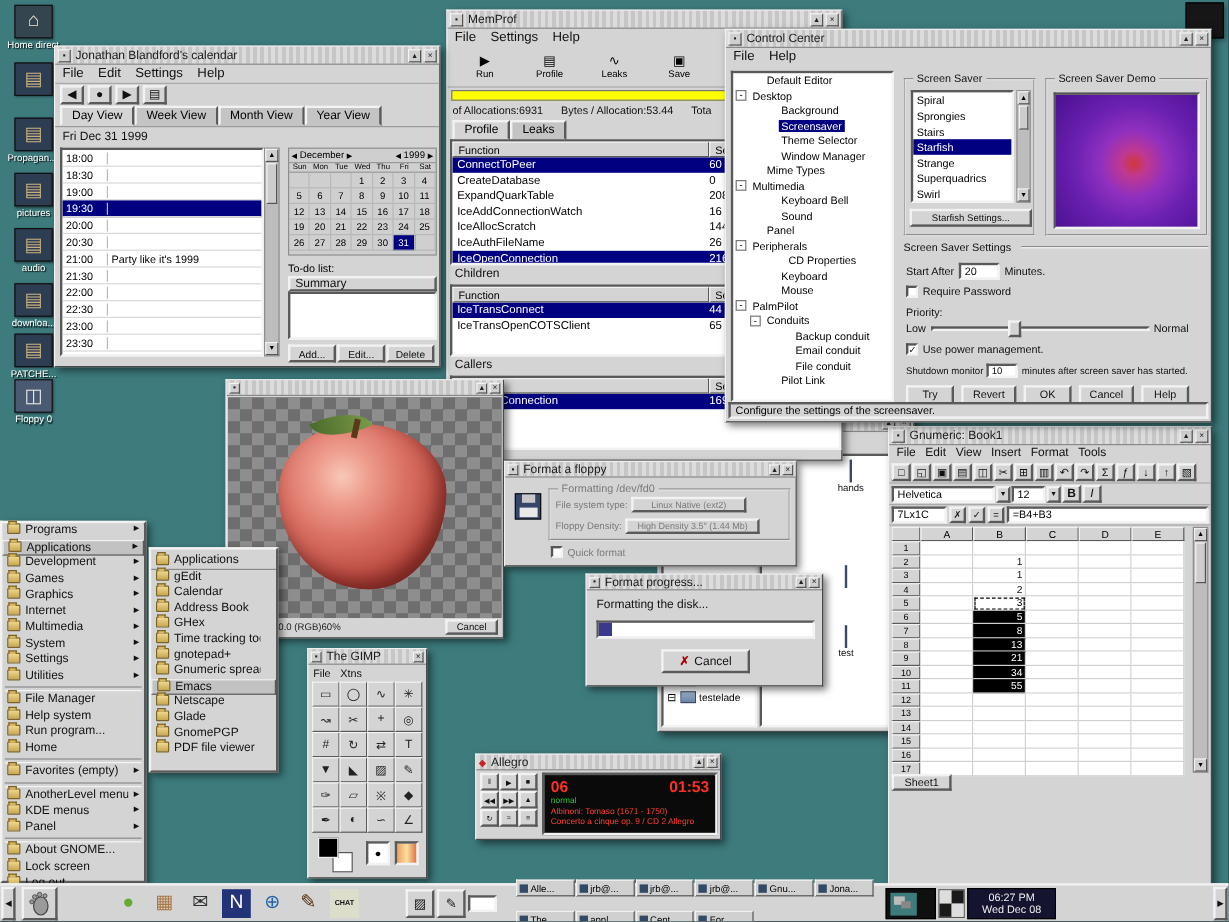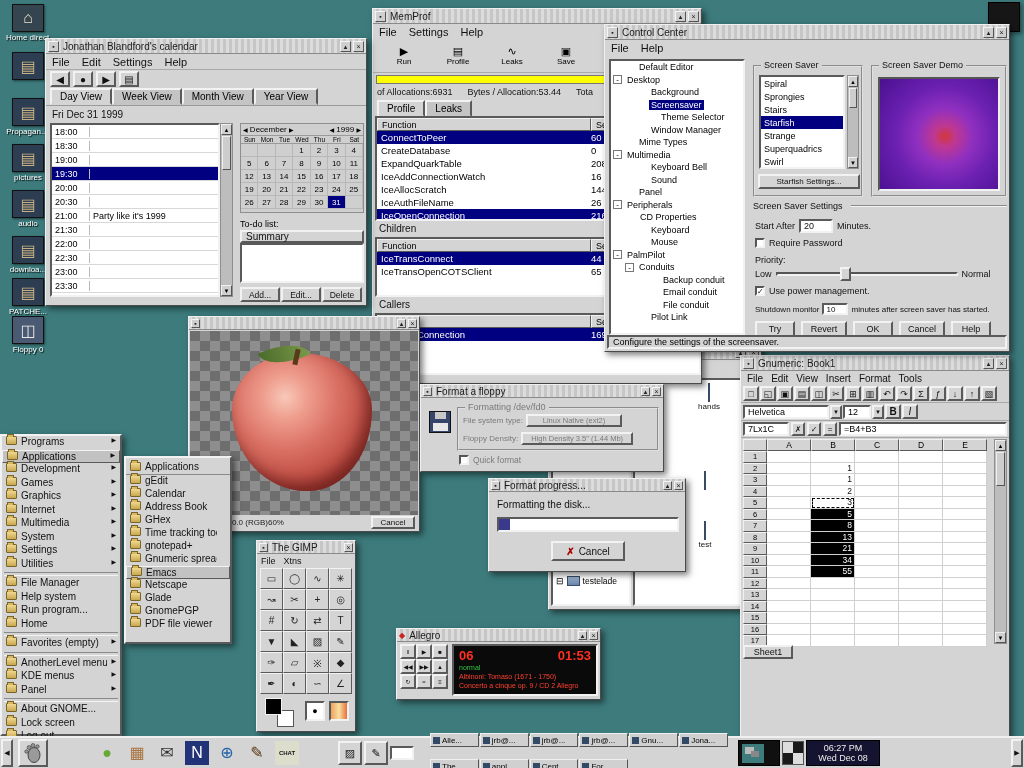--- a/index.html
+++ b/index.html
@@ -4,21 +4,21 @@
 <style>
   *{margin:0;padding:0;box-sizing:border-box;font-family:"Liberation Sans",sans-serif}
   html,body{width:1024px;height:768px;overflow:hidden;background:#222}
   #desktop{position:relative;width:1024px;height:768px;overflow:hidden}
   
   .win{position:absolute;background:#d4d4d4;border:1px solid;border-color:#f0f0f0 #4a4a4a #4a4a4a #f0f0f0;box-shadow:3px 3px 6px rgba(0,0,0,.5)}
   .tb{height:15px;display:flex;align-items:center;gap:2px;padding:1px 2px;background:repeating-linear-gradient(90deg,#dcdcdc 0 3px,#c6c6c6 3px 6px);border-bottom:1px solid #8a8a8a;font-size:10px}
   .tb .t{flex:1;color:#1a1a1a;white-space:nowrap;overflow:hidden;padding-left:2px}
   .tbb{width:11px;height:11px;flex:none;border:1px solid;border-color:#f4f4f4 #555 #555 #f4f4f4;background:#cfcfcf;font-size:7px;line-height:9px;text-align:center;color:#222}
   .tb.small{height:13px}.tb.small .tbb{width:9px;height:9px;line-height:7px}
-  .mbar{display:flex;gap:12px;padding:2px 6px;font-size:11px;color:#111;align-items:center}
+  .mbar{display:flex;gap:12px;padding:2px 6px;font-size:11px;color:#111;align-items:flex-end}
   .btn{display:inline-flex;align-items:center;justify-content:center;border:2px solid;border-color:#f2f2f2 #5a5a5a #5a5a5a #f2f2f2;background:#d4d4d4;font-size:10px;color:#111;white-space:nowrap}
   .inset{border:2px solid;border-color:#5a5a5a #f2f2f2 #f2f2f2 #5a5a5a;background:#fff}
   .sel{background:#000080;color:#fff}
   .frame{position:absolute;border:2px groove #e0e0e0}
   .frlbl{position:absolute;top:-7px;left:6px;background:#d4d4d4;padding:0 3px;font-size:9px;color:#111;white-space:nowrap}
   .vsb{position:absolute;width:13px;background:#bdbdbd;border:1px solid #8e8e8e;display:flex;flex-direction:column}
   .vsb .a{height:11px;font-size:6px;text-align:center;line-height:10px;border:1px solid;border-color:#f0f0f0 #555 #555 #f0f0f0;background:#d0d0d0}
   .vsb .th{flex:0 0 34px;border:1px solid;border-color:#f0f0f0 #555 #555 #f0f0f0;background:#cdcdcd;margin:1px}
   .chk{width:10px;height:10px;border:2px solid;border-color:#555 #f2f2f2 #f2f2f2 #555;background:#fff;font-size:8px;line-height:7px;text-align:center;color:#111}
   .tab{border:2px solid;border-color:#f2f2f2 #5a5a5a transparent #f2f2f2;padding:1px 8px;font-size:10px;background:#c4c4c4}
@@ -604,21 +604,21 @@
           <span class="tl">Desktop</span>
         </div>
           <div class="ti" style="padding-left: 26px;">
           <span class="texp">-</span>
           <span class="tl">Background</span>
         </div>
           <div class="ti" style="padding-left: 26px;">
           <span class="texp">-</span>
           <span class="tl sel">Screensaver</span>
         </div>
-          <div class="ti" style="padding-left: 36px;">
+          <div class="ti" style="padding-left: 26px;">
           <span class="texp">-</span>
           <span class="tl">Theme Selector</span>
         </div>
           <div class="ti" style="padding-left: 26px;">
           <span class="texp">-</span>
           <span class="tl">Window Manager</span>
         </div>
           <div class="ti" style="padding-left: 14px;">
           <span class="texp">-</span>
           <span class="tl">Mime Types</span>
@@ -636,21 +636,21 @@
           <span class="tl">Sound</span>
         </div>
           <div class="ti" style="padding-left: 14px;">
           <span class="texp">-</span>
           <span class="tl">Panel</span>
         </div>
           <div class="ti hasexp" style="padding-left: 2px;">
           <span class="texp">-</span>
           <span class="tl">Peripherals</span>
         </div>
-          <div class="ti" style="padding-left: 15px;">
+          <div class="ti" style="padding-left: 32px;">
           <span class="texp">-</span>
           <span class="tl">CD Properties</span>
         </div>
           <div class="ti" style="padding-left: 26px;">
           <span class="texp">-</span>
           <span class="tl">Keyboard</span>
         </div>
           <div class="ti" style="padding-left: 26px;">
           <span class="texp">-</span>
           <span class="tl">Mouse</span>

